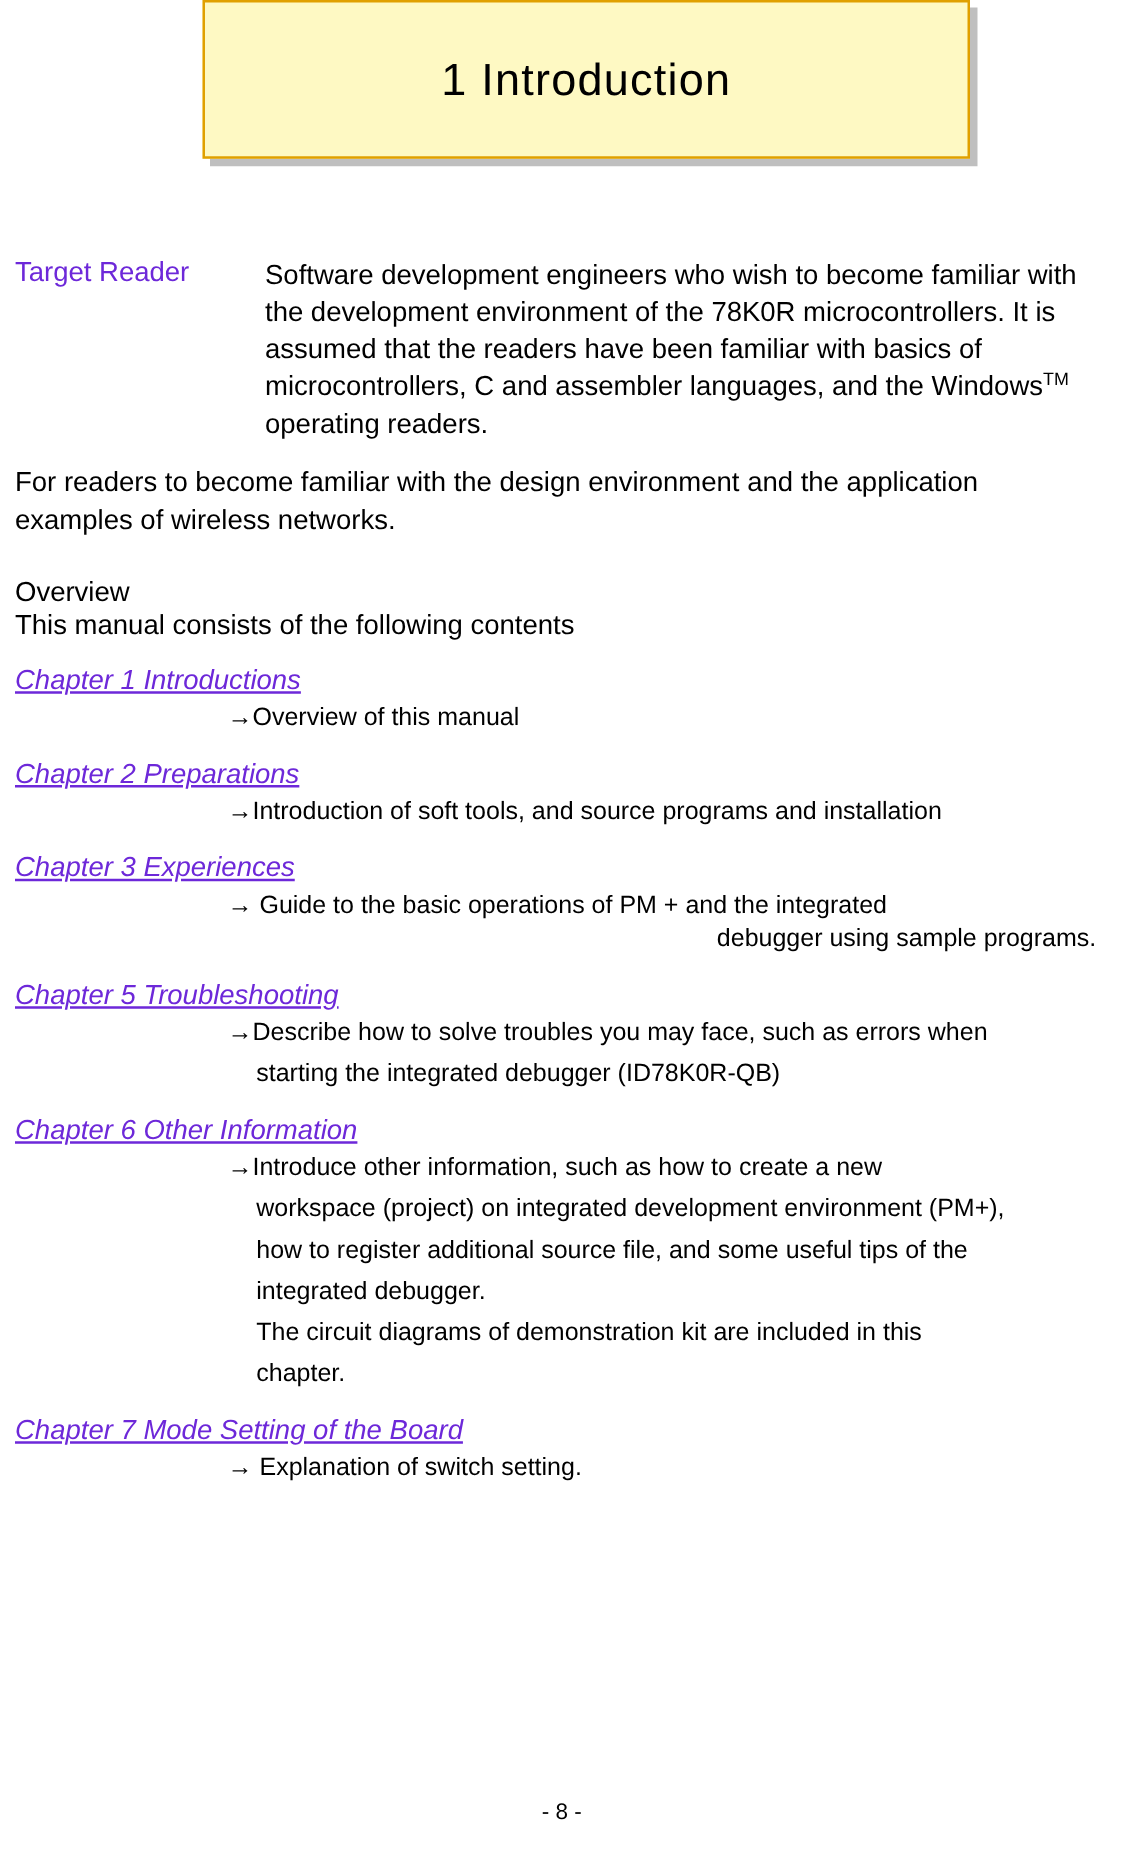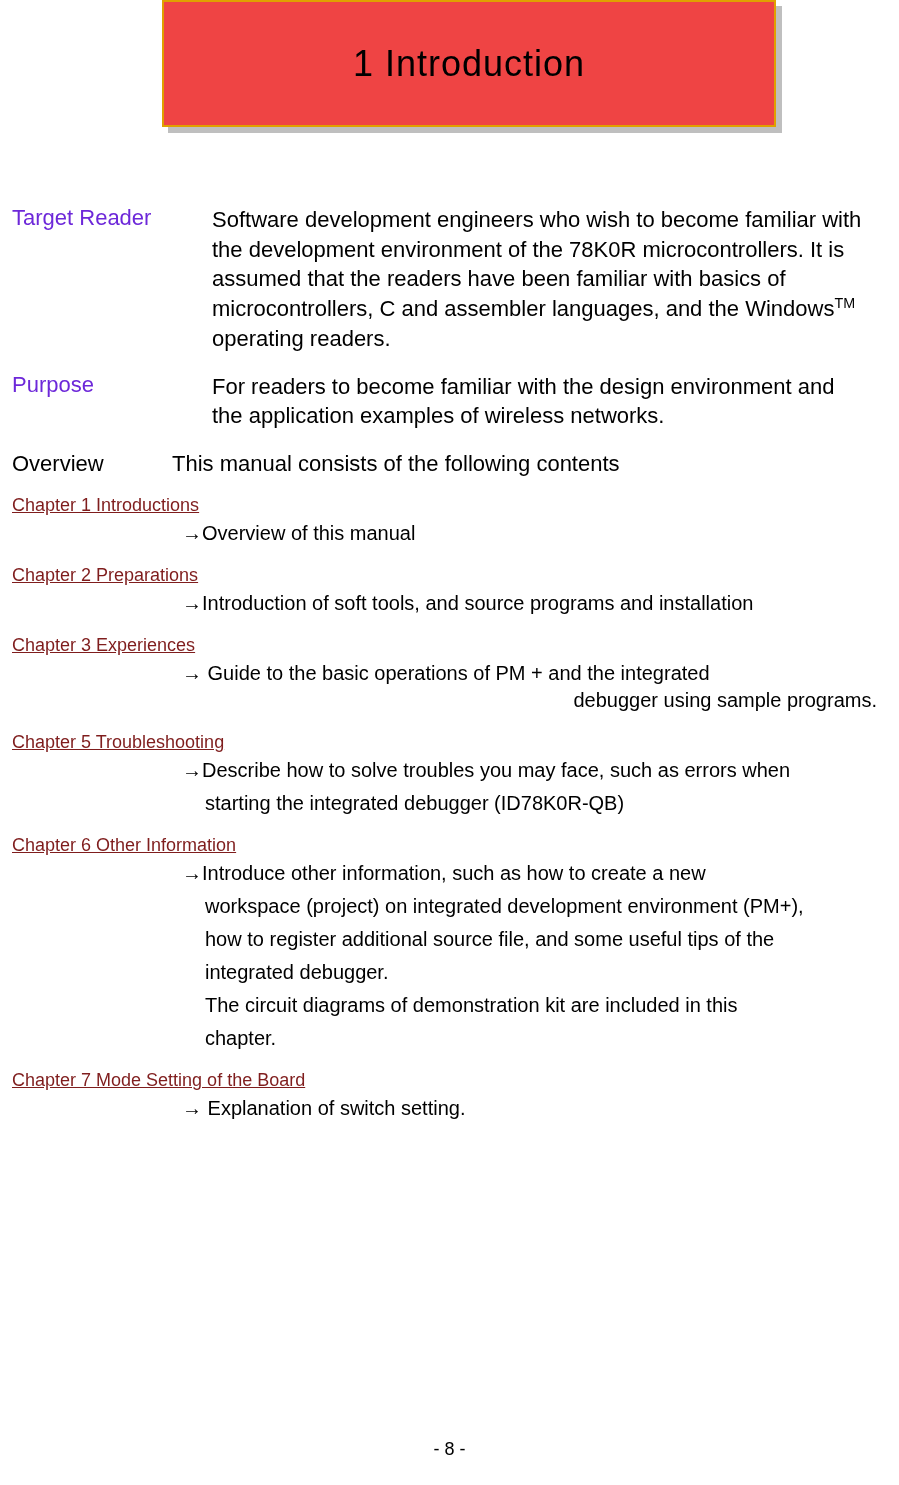--- a/index.html
+++ b/index.html
@@ -29,21 +29,21 @@
       width: 614px;
       height: 127px;
       background: #bfbfbf;
     }
     .title-box {
       position: absolute;
       left: 0;
       top: 0;
       width: 610px;
       height: 123px;
-      background: #ef4444;
+      background: #fef9c3;
       border: 2px solid #e0a000;
       display: flex;
       align-items: center;
       justify-content: center;
     }
     .title-box span {
       font-size: 36px;
       color: #000;
       letter-spacing: 1px;
     }
@@ -62,37 +62,39 @@
     }
     .text-col {
       flex: 1;
       font-size: 22px;
       color: #000;
       line-height: 1.35;
       padding-right: 20px;
     }
     .overview-row {
       display: flex;
-      margin-top: 20px;
+      margin-top: 30px;
       margin-bottom: 18px;
+      flex-direction: column;
     }
     .overview-label {
       width: 160px;
       flex-shrink: 0;
       font-size: 22px;
     }
     .overview-text {
       font-size: 22px;
     }
     .chapter-link {
-      color: #7f1d1d;
+      color: #6d28d9;
       text-decoration: underline;
-      font-size: 18px;
+      font-size: 22px;
       display: inline-block;
       margin-bottom: 4px;
+      font-style: italic;
     }
     .chapter-desc {
       margin-left: 170px;
       font-size: 20px;
       line-height: 1.35;
       margin-bottom: 18px;
       padding-right: 10px;
     }
     .chapter-desc .continuation {
       display: block;
@@ -133,21 +135,20 @@
   <div class="content">
 
     <div class="row">
       <div class="label-col">Target Reader</div>
       <div class="text-col">
         <span>Software development engineers who wish to become familiar with the development environment of the 78K0R microcontrollers. It is assumed that the readers have been familiar with basics of microcontrollers, C and assembler languages, and the Windows</span><sup>TM</sup><span> operating readers.</span>
       </div>
     </div>
 
     <div class="row">
-      <div class="label-col">Purpose</div>
       <div class="text-col">For readers to become familiar with the design environment and the application examples of wireless networks.</div>
     </div>
 
     <div class="overview-row">
       <div class="overview-label">Overview</div>
       <div class="overview-text">This manual consists of the following contents</div>
     </div>
 
     <div class="chapter-block">
       <a class="chapter-link">Chapter 1 Introductions</a>

